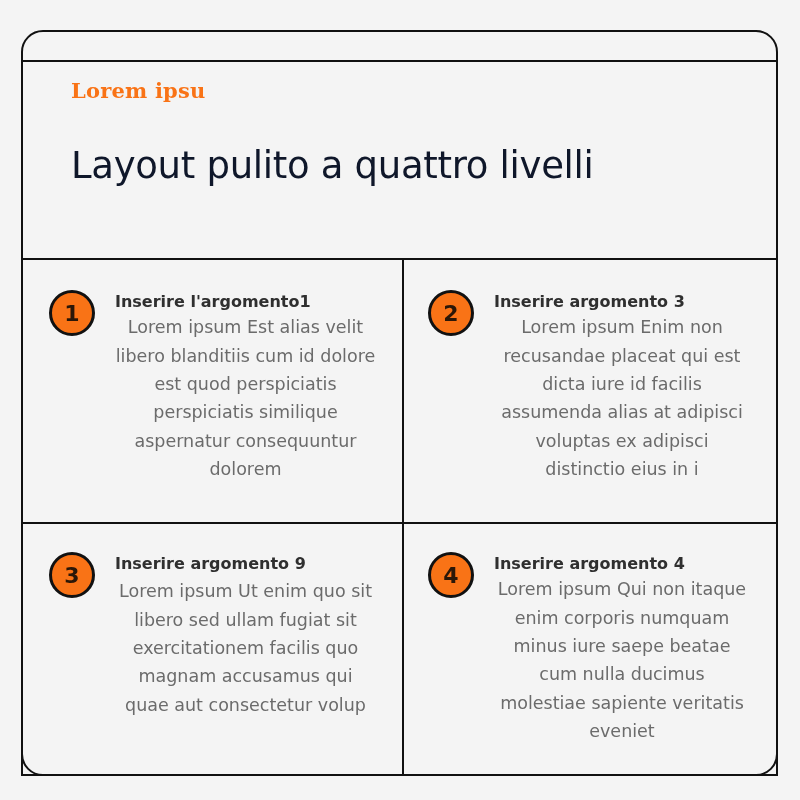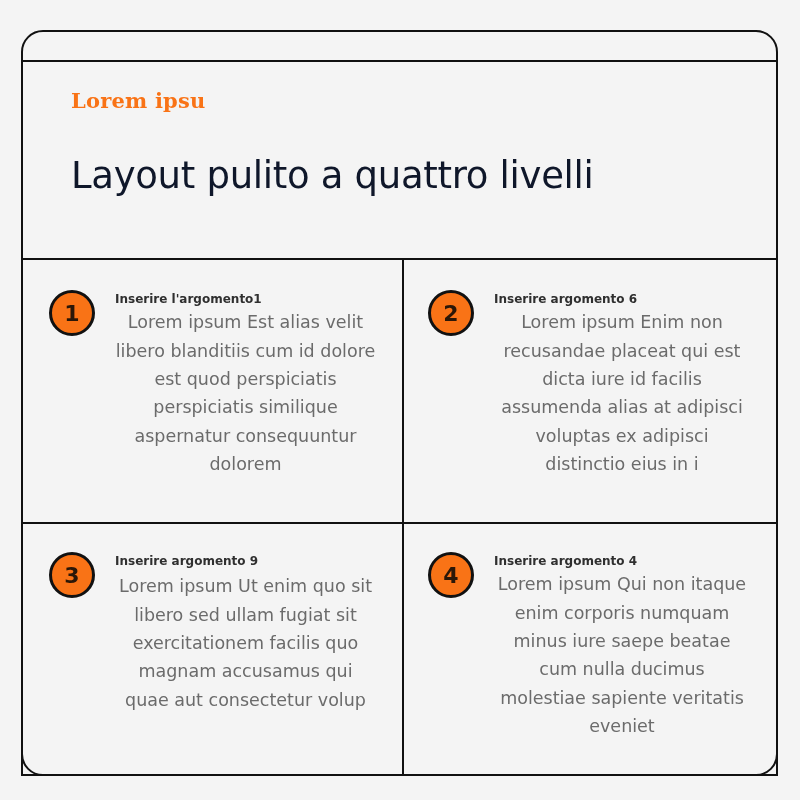--- a/index.html
+++ b/index.html
@@ -45,21 +45,21 @@
     border: 2px solid #111111;
     box-sizing: border-box;
     background: transparent;
     pointer-events: none;
   }
 
   
   #header-block {
     position: absolute;
     left: 21px;
-    top: 60px;
+    top: 50px;
     width: 757px;
     height: 196px;
     box-sizing: border-box;
     padding: 30px 50px 0 50px;
   }
   #eyebrow {
     font-family: "DejaVu Serif", serif;
     font-weight: bold;
     font-size: 21px;
     color: #f97316;
@@ -139,21 +139,21 @@
   }
 
   .cell-text {
     margin-left: 20px;
     min-width: 0;
   }
 
   .cell-heading {
     font-family: "DejaVu Sans", sans-serif;
     font-weight: bold;
-    font-size: 12px;
+    font-size: 16px;
     color: #2f2f2f;
     line-height: 1.2;
     margin: 4px 0 0 0;
     white-space: nowrap;
   }
 
   .cell-body {
     font-family: "DejaVu Sans", sans-serif;
     font-weight: 400;
     font-size: 17.5px;
@@ -188,21 +188,21 @@
       <div class="badge">1</div>
       <div class="cell-text">
         <div class="cell-heading">Inserire l'argomento1</div>
         <div class="cell-body">Lorem ipsum Est alias velit libero blanditiis cum id dolore est quod perspiciatis perspiciatis similique aspernatur consequuntur dolorem</div>
       </div>
     </div>
 
     <div class="cell cell-2">
       <div class="badge">2</div>
       <div class="cell-text">
-        <div class="cell-heading">Inserire argomento 6</div>
+        <div class="cell-heading">Inserire argomento 3</div>
         <div class="cell-body">Lorem ipsum Enim non recusandae placeat qui est dicta iure id facilis assumenda alias at adipisci voluptas ex adipisci distinctio eius in i</div>
       </div>
     </div>
 
     <div class="cell cell-3">
       <div class="badge">3</div>
       <div class="cell-text">
         <div class="cell-heading">Inserire argomento 9</div>
         <div class="cell-body">Lorem ipsum Ut enim quo sit libero sed ullam fugiat sit exercitationem facilis quo magnam accusamus qui quae aut consectetur volup</div>
       </div>

